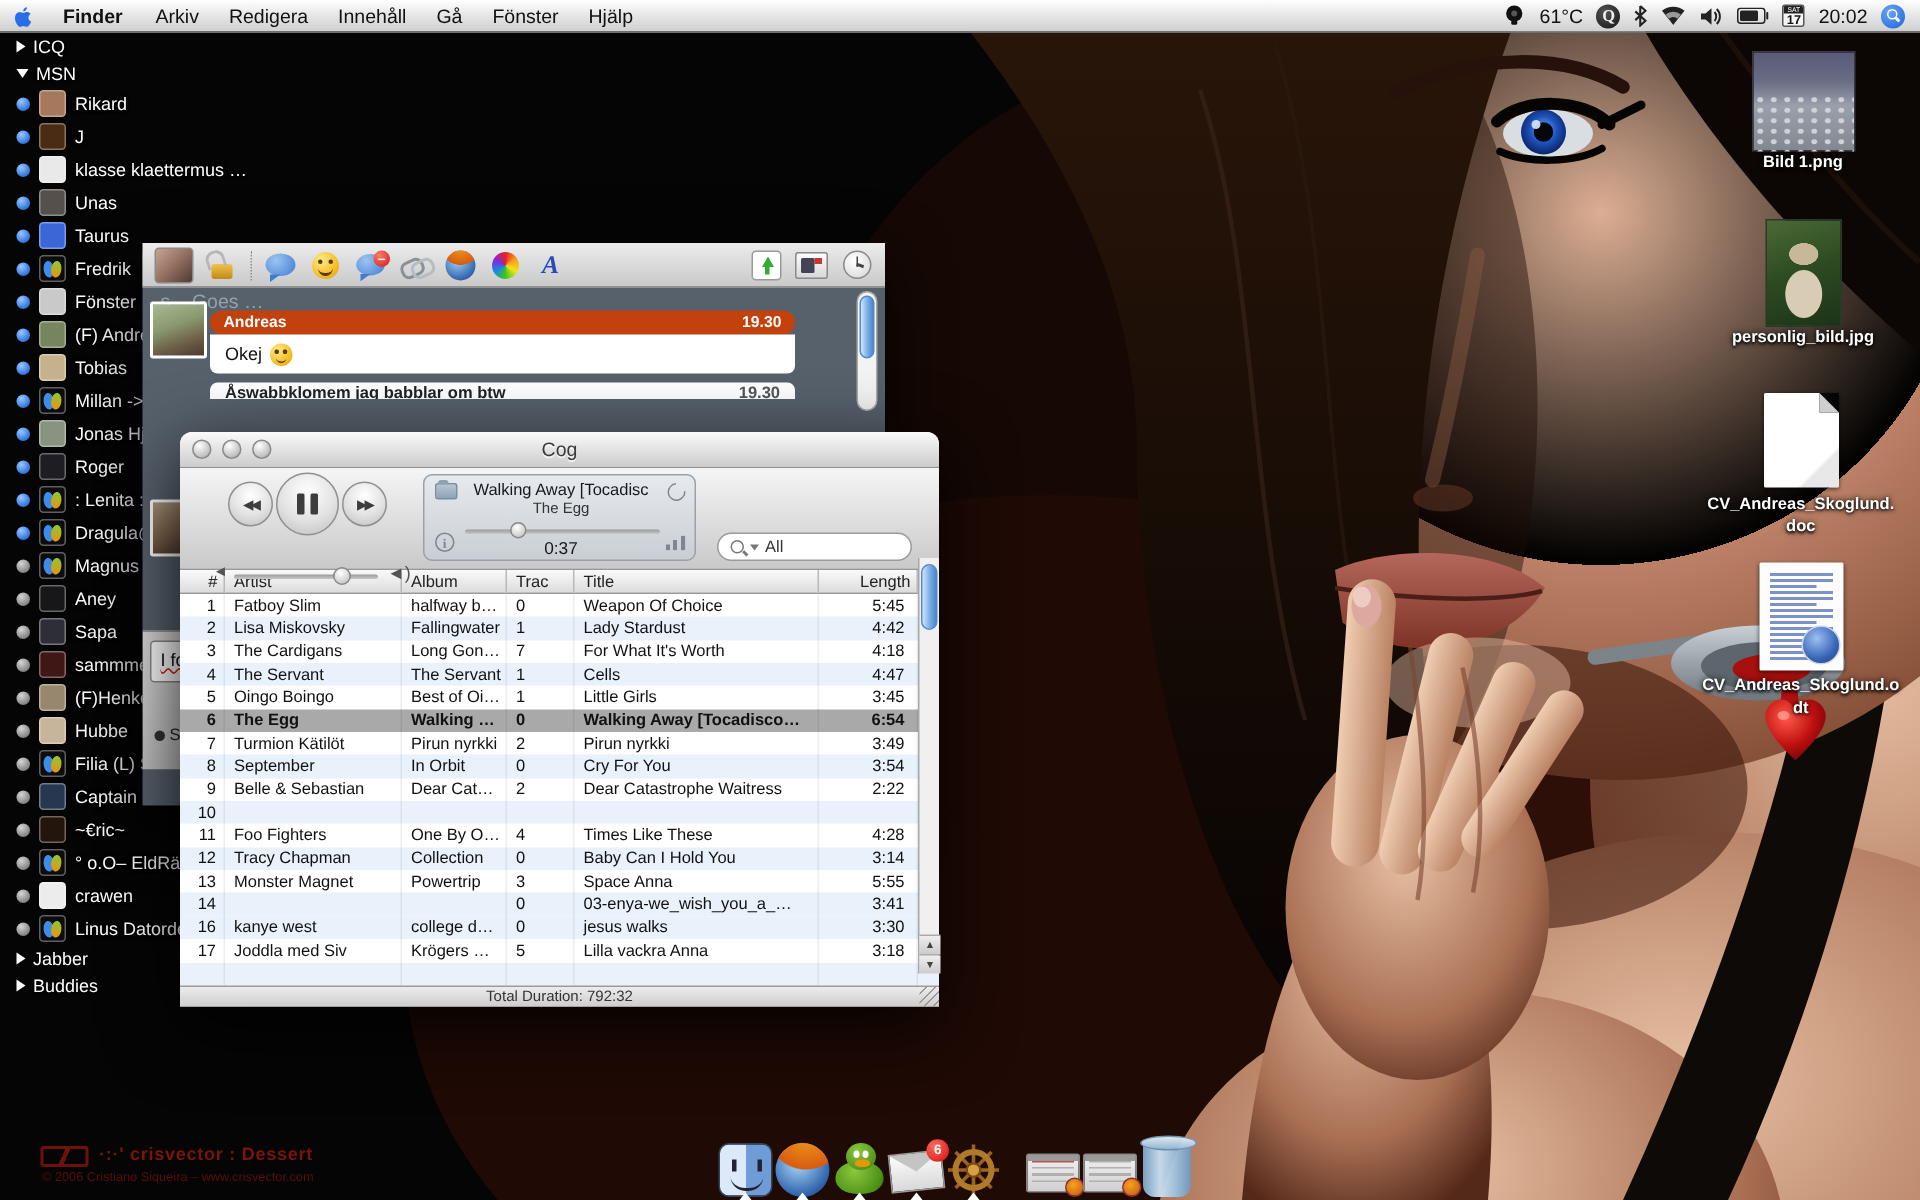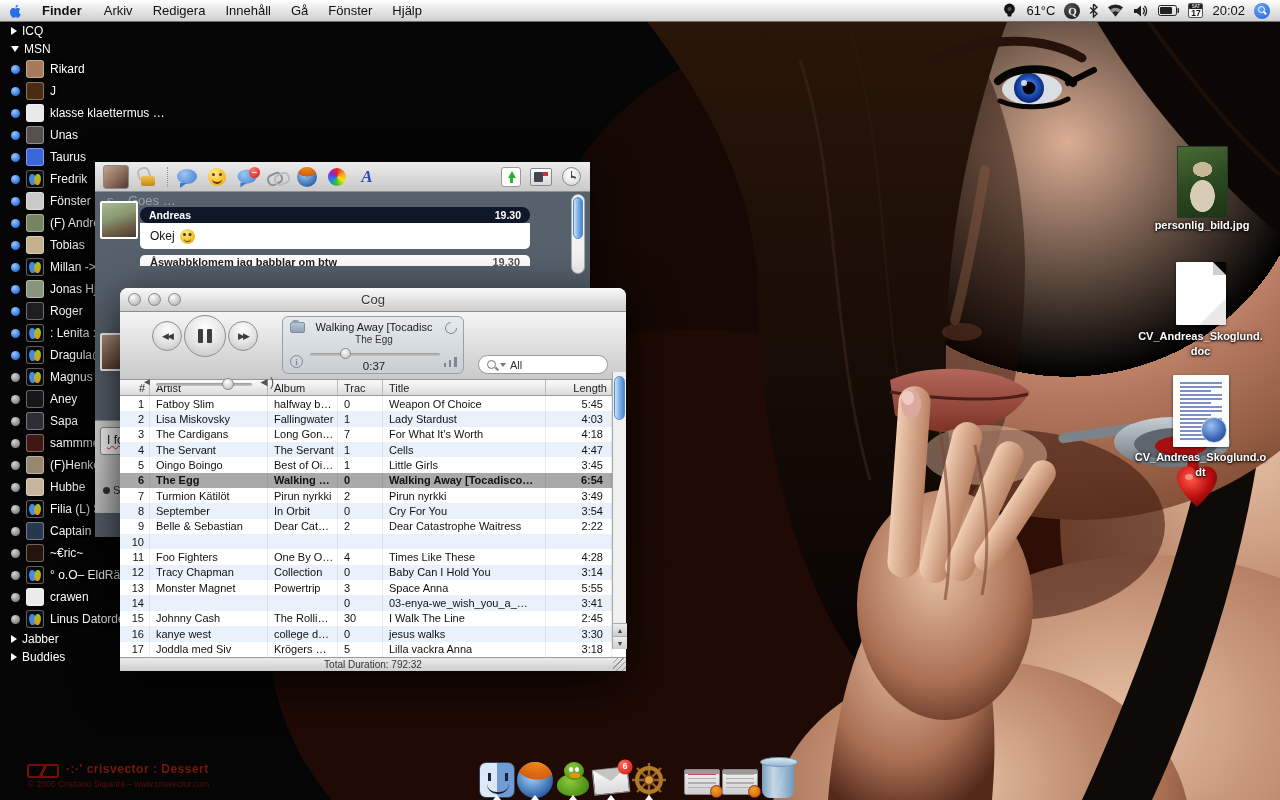--- a/index.html
+++ b/index.html
@@ -111,21 +111,21 @@
   .panelicon::before { content:""; position:absolute; right:3px; top:3px; width:5px; height:4px; background:#c33; }
   .clockicon { width:19px; height:19px; border-radius:50%; border:1.5px solid #8a8a8a;
     background:radial-gradient(circle at 40% 35%, #fff, #d5d5d5); position:relative; }
   .clockicon::before { content:""; position:absolute; left:8px; top:3px; width:1.6px; height:7px; background:#444; }
   .clockicon::after { content:""; position:absolute; left:8px; top:8px; width:5px; height:1.6px; background:#444; transform:rotate(20deg);}
 
   #chat { position:relative; height:321px; overflow:hidden; }
   .clipline { position:absolute; left:12px; top:1px; color:#98a1aa; font-size:13px; }
   .msgavatar { position:absolute; left:5px; top:9px; width:38px; height:38px; border:2px solid #fff; border-radius:2px;
     background:linear-gradient(160deg,#a8b890 0%, #8a9a70 40%, #6a5a44 75%, #4a3c30 100%); }
-  .msghead { position:absolute; left:45px; top:15px; width:390px; height:16px; background:#0f172a; border-radius:8px;
+  .msghead { position:absolute; left:45px; top:15px; width:390px; height:16px; background:#c2410c; border-radius:8px;
     color:#fff; font-size:10.5px; font-weight:bold; display:flex; align-items:center; padding:0 9px; }
   .msghead .mtime { margin-left:auto; }
   .msgbody { position:absolute; left:45px; top:31px; width:390px; height:26px; background:#fff; border-radius:0 0 5px 5px;
     display:flex; align-items:center; gap:5px; padding:0 10px; font-size:12px; color:#111; }
   .mini-smiley { width:15px; height:15px; border-radius:50%;
     background:radial-gradient(circle at 35% 30%, #ffe98a, #f2b818 70%, #c88a08); position:relative; flex:none;}
   .mini-smiley::before { content:""; position:absolute; left:3.5px; top:4px; width:2.5px; height:3.5px; border-radius:50%;
     background:#5a3c08; box-shadow:5.5px 0 0 #5a3c08; }
   .mini-smiley::after { content:""; position:absolute; left:4px; top:8px; width:7px; height:4px; border-bottom:1.8px solid #5a3c08;
     border-radius:0 0 6px 6px; }
@@ -516,20 +516,26 @@
     <div class="bgroup">
       <span class="tri right"></span>
       <span>Jabber</span>
     </div>
     <div class="bgroup">
       <span class="tri right"></span>
       <span>Buddies</span>
     </div>
   </div>
 
+  <div class="dicon" style="left:1132px; top:34px; width:140px;">
+    <div id="thumb-bild">
+        <div class="dots"></div>
+      </div>
+    <div class="dlabel">Bild 1.png</div>
+  </div>
   <div class="dicon" style="left:1122px; top:146px; width:160px;">
     <div id="thumb-pers"></div>
     <div class="dlabel">personlig_bild.jpg</div>
   </div>
   <div class="dicon" style="left:1118px; top:262px; width:165px;">
     <div class="docpage"></div>
     <div class="dlabel" style="margin-top:4px;">
       <span>CV_Andreas_Skoglund.</span><br>
       <span>doc</span>
     </div>
@@ -681,21 +687,21 @@
           <span class="pc c-trac">0</span>
           <span class="pc c-title">Weapon Of Choice</span>
           <span class="pc c-len">5:45</span>
         </div>
         <div class="prow even">
           <span class="pc c-n">2</span>
           <span class="pc c-artist">Lisa Miskovsky</span>
           <span class="pc c-album">Fallingwater</span>
           <span class="pc c-trac">1</span>
           <span class="pc c-title">Lady Stardust</span>
-          <span class="pc c-len">4:03</span>
+          <span class="pc c-len">4:42</span>
         </div>
         <div class="prow odd">
           <span class="pc c-n">3</span>
           <span class="pc c-artist">The Cardigans</span>
           <span class="pc c-album">Long Gon…</span>
           <span class="pc c-trac">7</span>
           <span class="pc c-title">For What It's Worth</span>
           <span class="pc c-len">4:18</span>
         </div>
         <div class="prow even">
@@ -778,28 +784,20 @@
           <span class="pc c-title">Space Anna</span>
           <span class="pc c-len">5:55</span>
         </div>
         <div class="prow even">
           <span class="pc c-n">14</span>
           <span class="pc c-artist"></span>
           <span class="pc c-album"></span>
           <span class="pc c-trac">0</span>
           <span class="pc c-title">03-enya-we_wish_you_a_…</span>
           <span class="pc c-len">3:41</span>
-        </div>
-        <div class="prow odd">
-          <span class="pc c-n">15</span>
-          <span class="pc c-artist">Johnny Cash</span>
-          <span class="pc c-album">The Rolli…</span>
-          <span class="pc c-trac">30</span>
-          <span class="pc c-title">I Walk The Line</span>
-          <span class="pc c-len">2:45</span>
         </div>
         <div class="prow even">
           <span class="pc c-n">16</span>
           <span class="pc c-artist">kanye west</span>
           <span class="pc c-album">college d…</span>
           <span class="pc c-trac">0</span>
           <span class="pc c-title">jesus walks</span>
           <span class="pc c-len">3:30</span>
         </div>
         <div class="prow odd">

